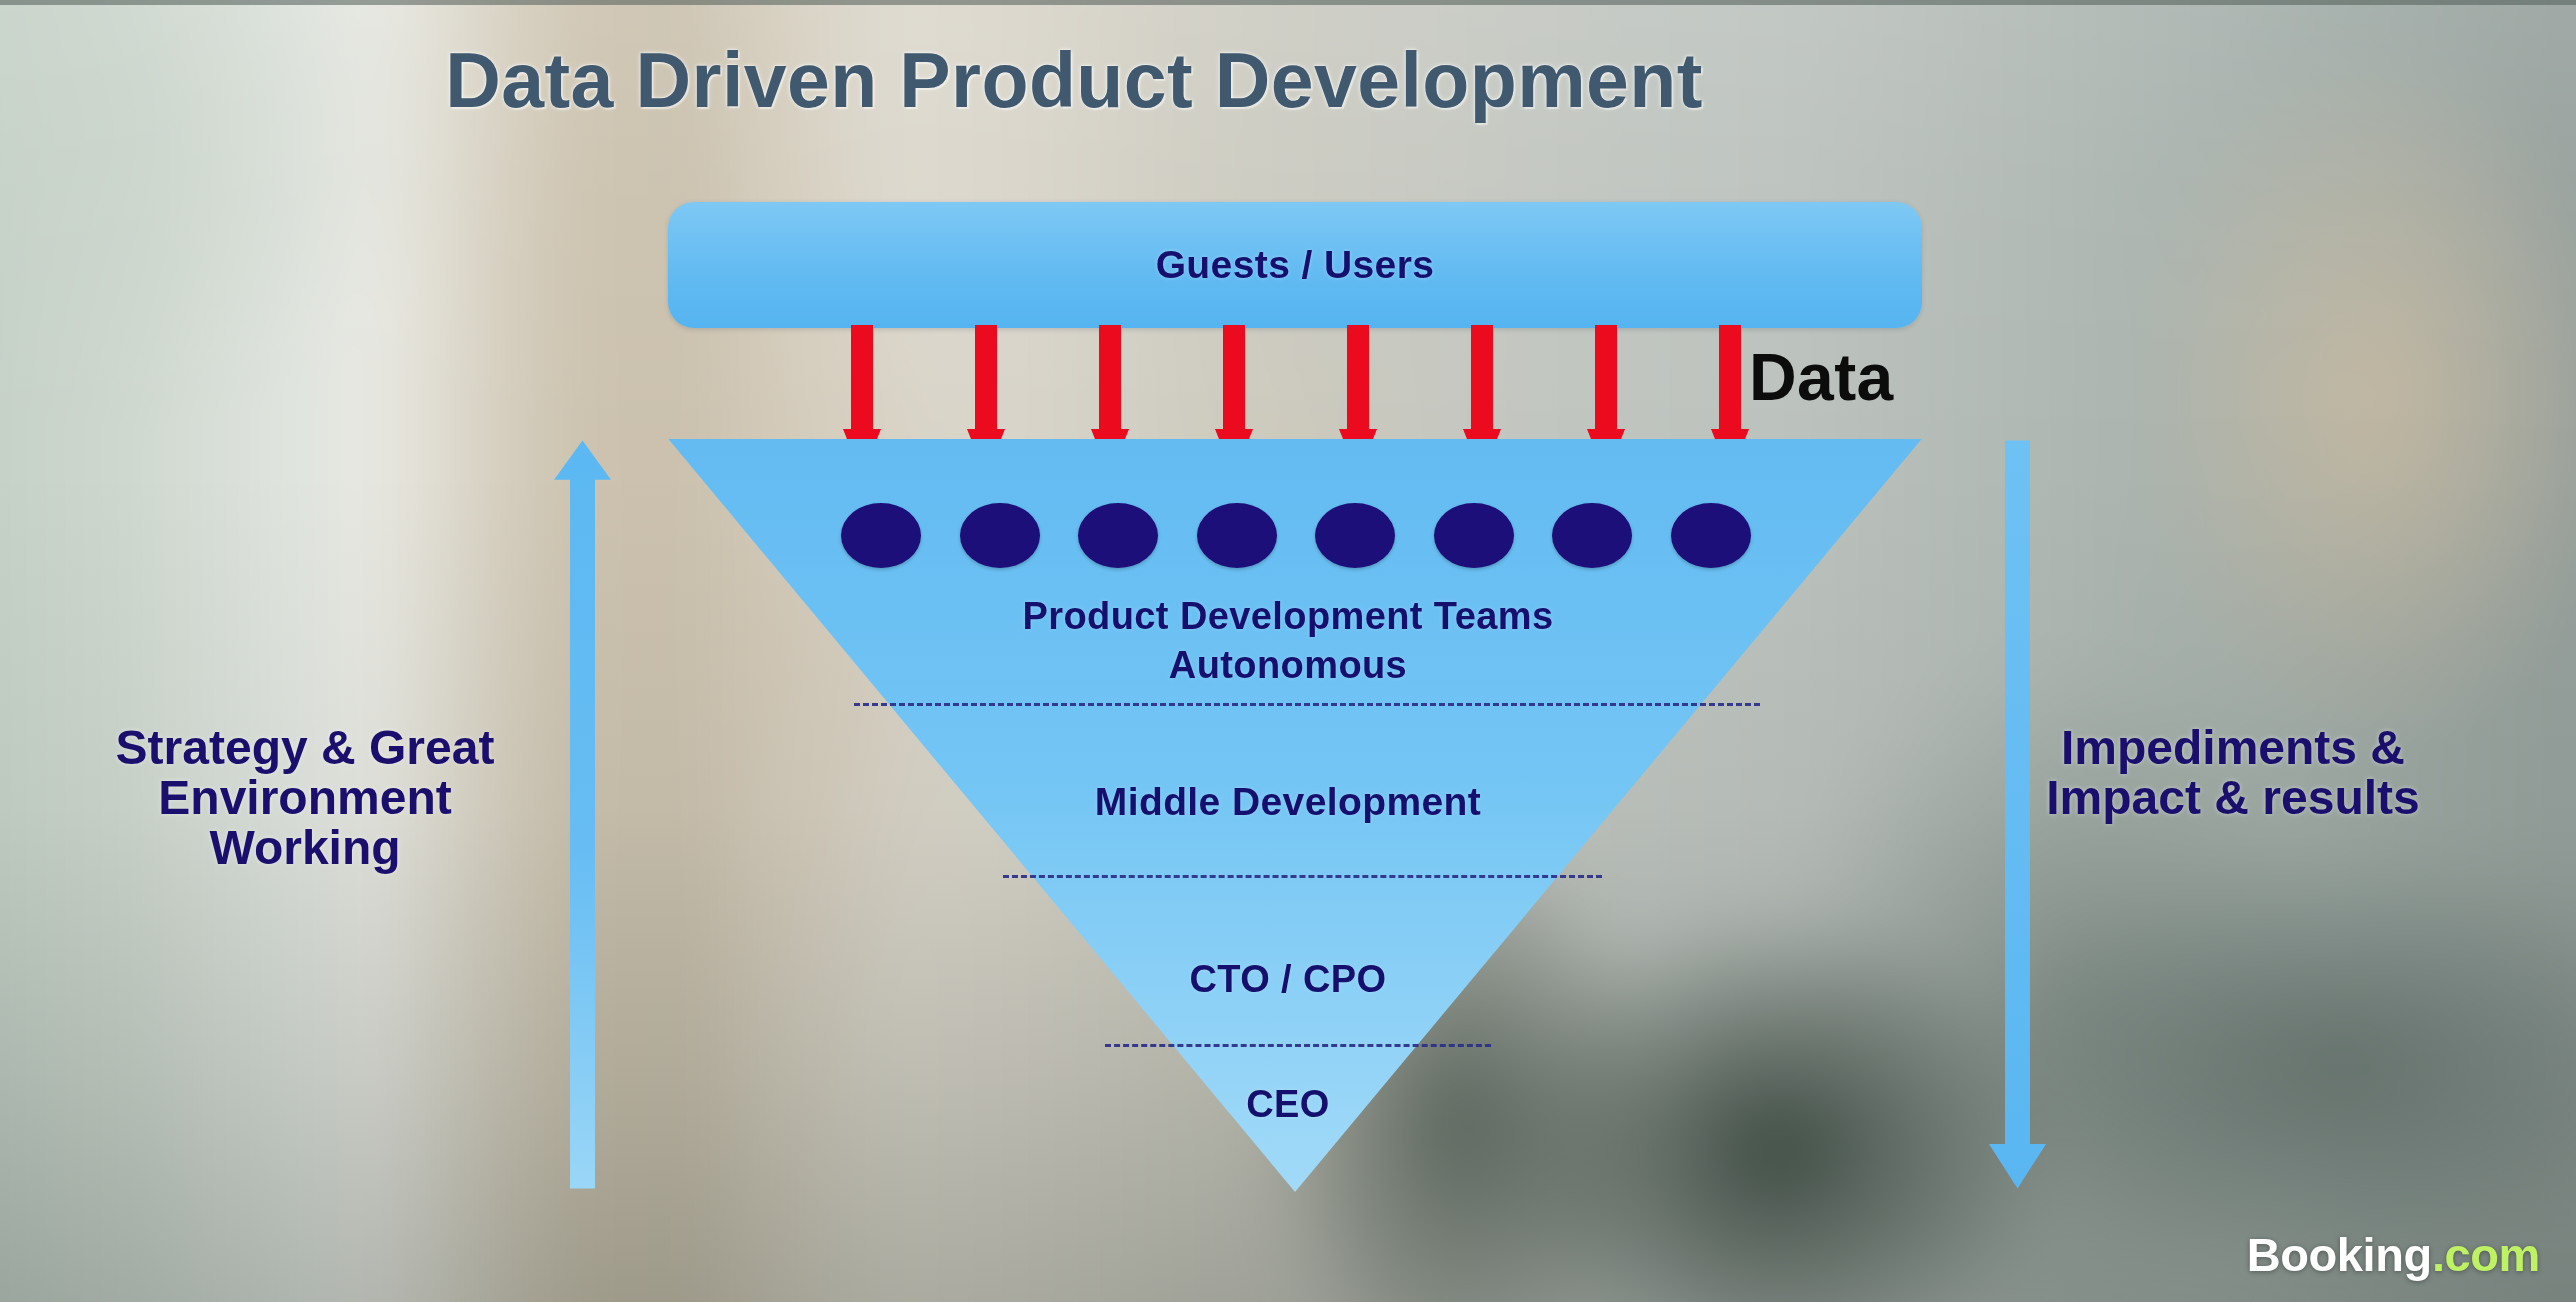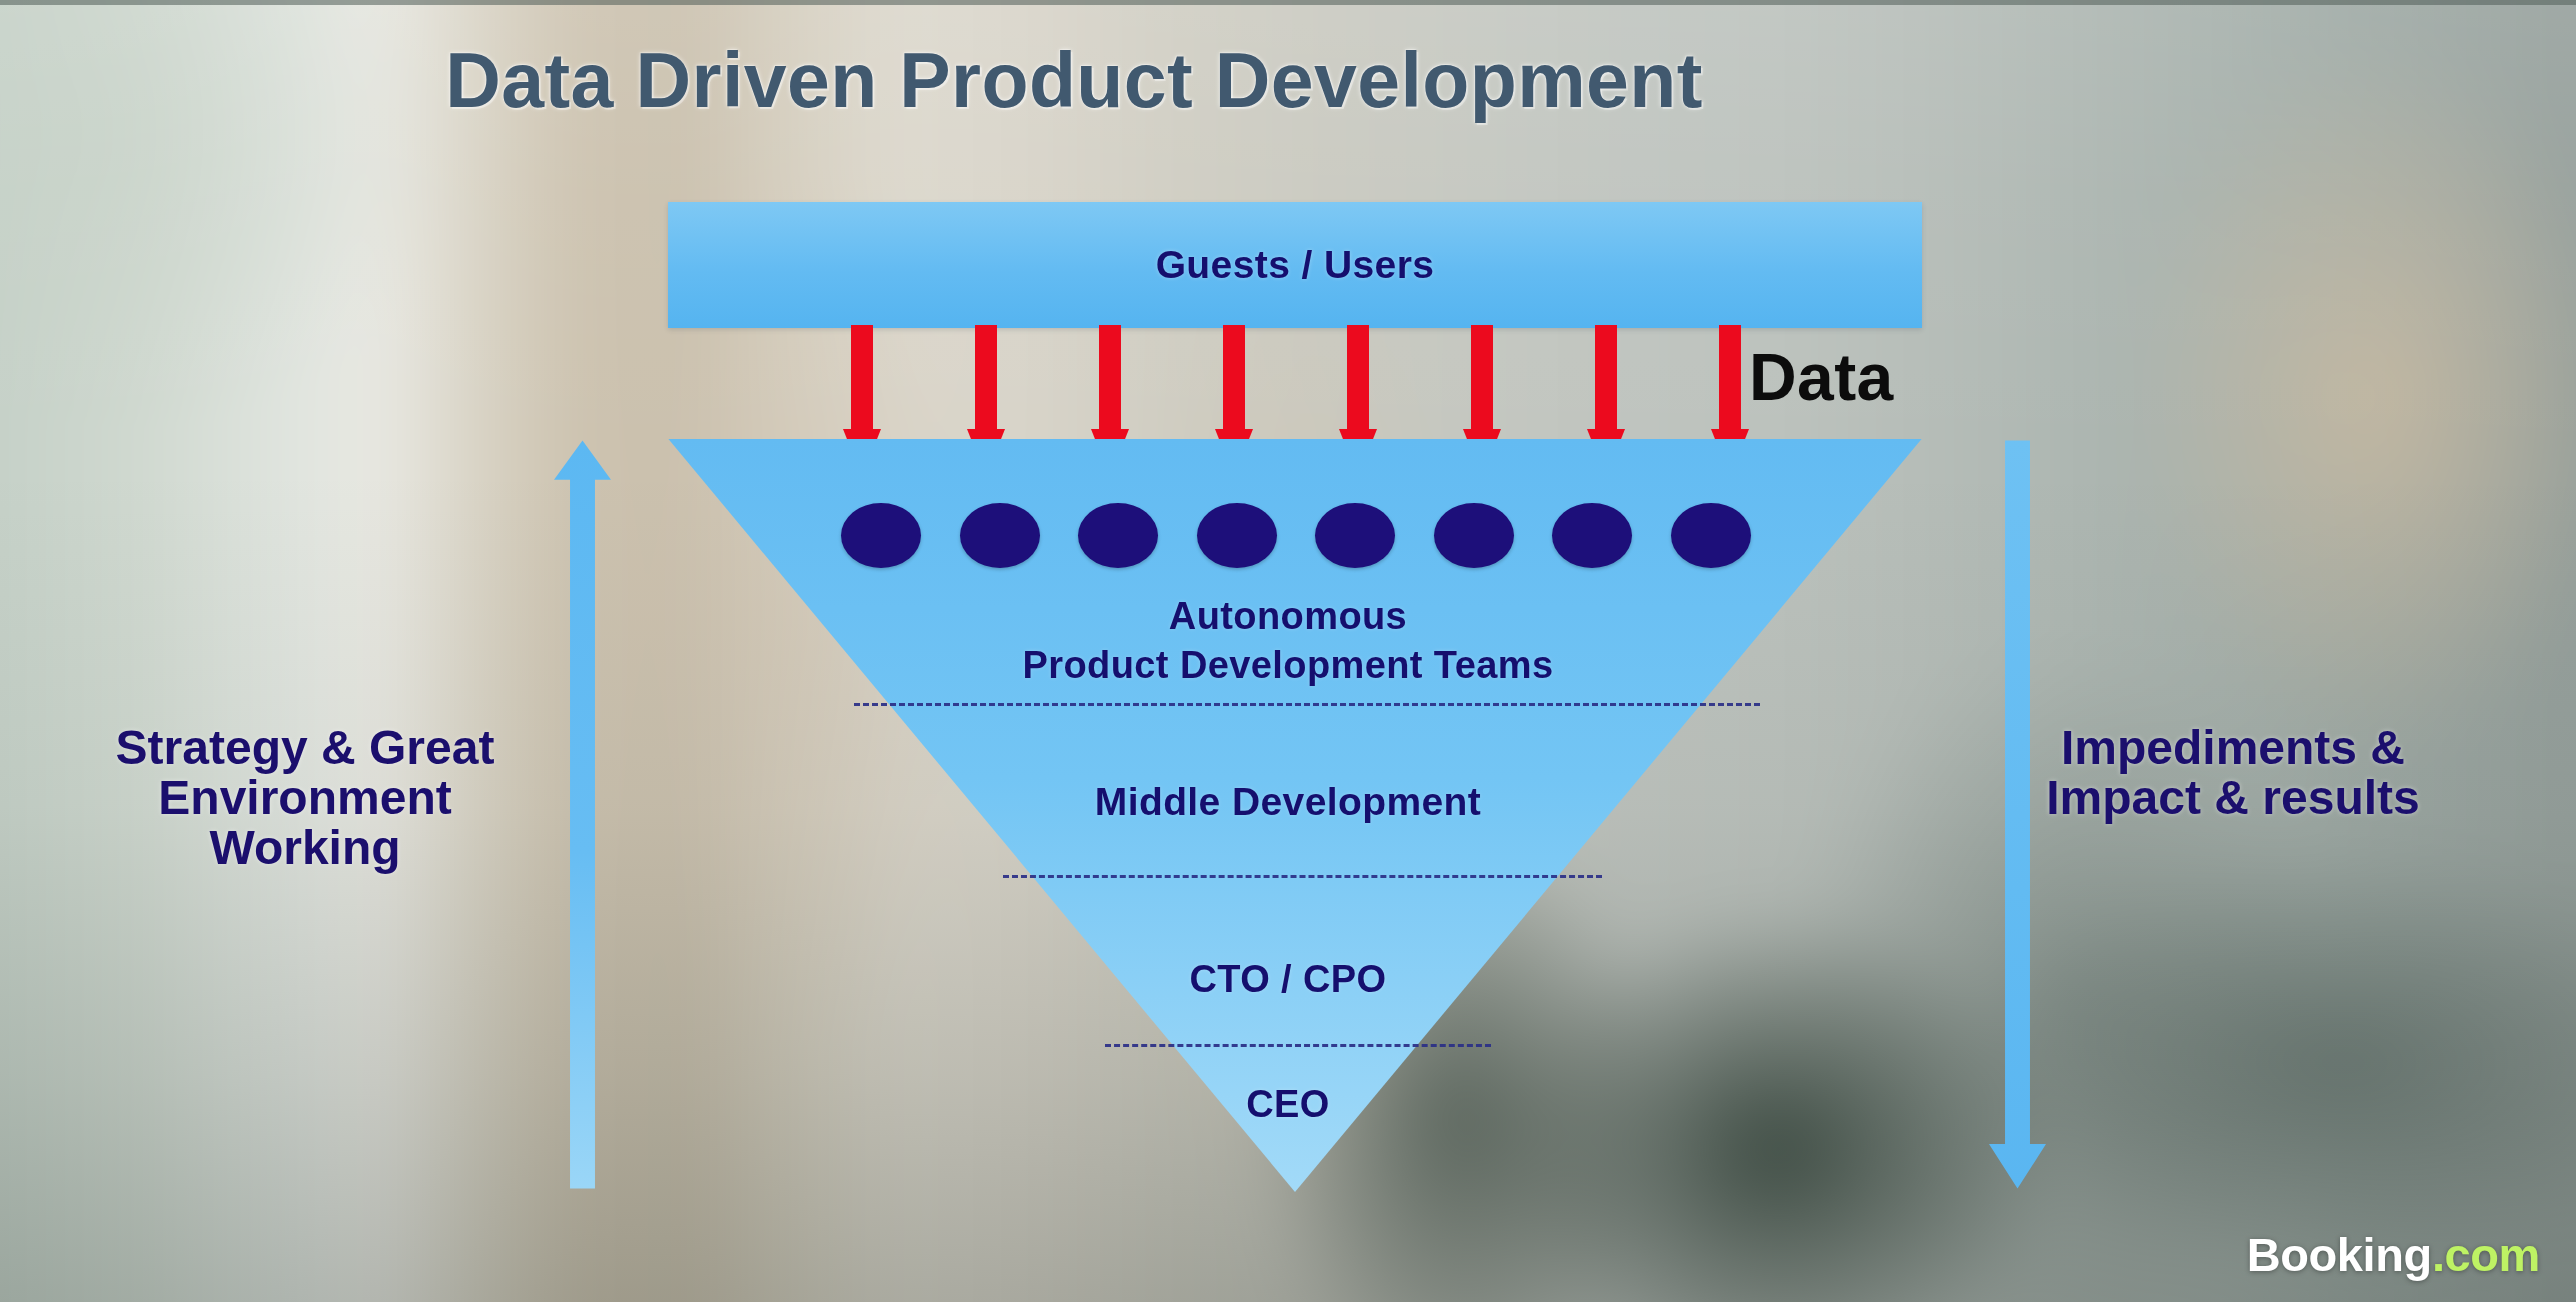--- a/index.html
+++ b/index.html
@@ -92,20 +92,21 @@
     white-space: nowrap;
   }
 
   
   #guests-bar {
     position: absolute;
     left: 668px; top: 202px;
     width: 1254px; height: 126px;
     background: linear-gradient(180deg,#7ec8f4 0%, #63bbf2 55%, #55b4f0 100%);
     box-shadow: 0 1.8px 4.5px rgba(60,80,90,0.18);
+    border-radius: 26px;
   }
   #guests-label {
     position: absolute;
     left: 0; top: 0;
     width: 100%; height: 100%;
     display: flex; align-items: center; justify-content: center;
     font-size: 39px;
     font-weight: bold;
     color: #150f6e;
     text-shadow: 0 0 4.5px rgba(255,255,255,0.30);
@@ -298,22 +299,22 @@
     <span class="team-dot"></span>
     <span class="team-dot"></span>
     <span class="team-dot"></span>
     <span class="team-dot"></span>
     <span class="team-dot"></span>
     <span class="team-dot"></span>
     <span class="team-dot"></span>
   </div>
 
   <div class="tri-text" id="teams-text">
+    <div>Product Development Teams</div>
     <div>Autonomous</div>
-    <div>Product Development Teams</div>
   </div>
 
   <div class="divider" id="divider-1"></div>
 
   <div class="tri-text" id="middle-text">Middle Development</div>
 
   <div class="divider" id="divider-2"></div>
 
   <div class="tri-text" id="cto-text">CTO / CPO</div>
 

